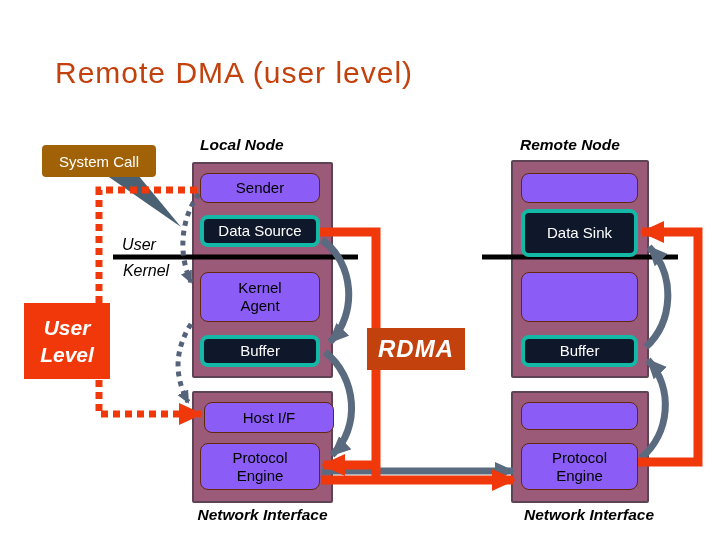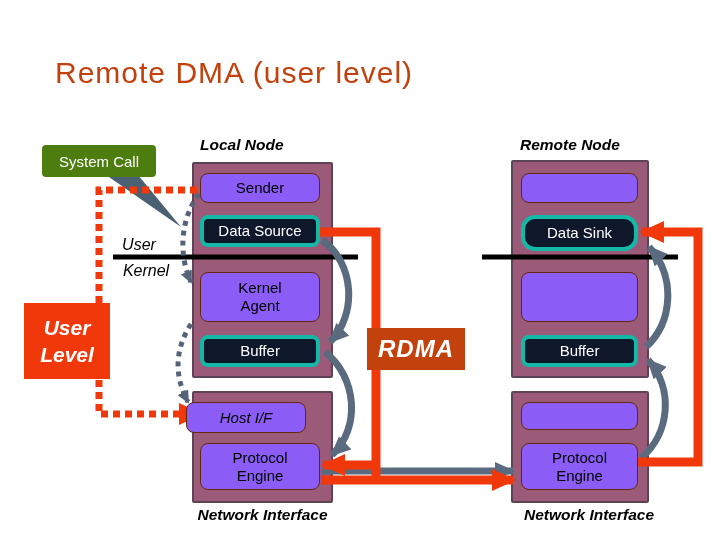--- a/index.html
+++ b/index.html
@@ -6,21 +6,21 @@
   #slide{position:relative;width:720px;height:540px;background:#ffffff;overflow:hidden;
          font-family:"Liberation Sans",sans-serif;}
   .abs{position:absolute;}
   #title{left:55px;top:56px;font-size:30px;font-weight:300;letter-spacing:1px;color:#c2410c;}
   .node-header{font-size:15.5px;font-weight:bold;font-style:italic;color:#000;}
   .col{background:#9a5a78;border:2px solid #5d4455;border-radius:2px;box-sizing:border-box;}
   .box{display:flex;flex-direction:column;align-items:center;justify-content:center;
        box-sizing:border-box;border-radius:8px;font-size:15px;line-height:1.2;text-align:center;}
   .box-orange{background:#8b5cf6;border:1px solid #64280d;color:#000;}
   .box-blue{background:#0f172a;border:4px solid #14b8a6;color:#fff;}
-  #system-call{left:42px;top:145px;width:114px;height:32px;background:#4d7c0f;border-radius:4px;
+  #system-call{left:42px;top:145px;width:114px;height:32px;background:#a16207;border-radius:4px;
        color:#fff;font-size:15px;display:flex;align-items:center;justify-content:center;}
   #user-level{left:24px;top:303px;width:86px;height:76px;background:#f0380b;color:#fff;
        font-size:21px;font-weight:bold;font-style:italic;display:flex;flex-direction:column;
        align-items:center;justify-content:center;line-height:1.3;}
   #rdma{left:367px;top:328px;width:98px;height:42px;background:#c2410c;color:#fff;
        font-size:24px;font-weight:bold;font-style:italic;display:flex;align-items:center;
        justify-content:center;letter-spacing:1px;}
   .uk-label{font-size:16px;font-style:italic;color:#000;}
   .net-label{font-size:15.5px;font-weight:bold;font-style:italic;color:#000;text-align:center;}
   #arrows{position:absolute;left:0;top:0;z-index:2;pointer-events:none;}
@@ -100,30 +100,30 @@
   <div class="abs layer3 box box-blue" style="left:200px;top:215px;width:120px;height:32px;">
     <span>Data Source</span>
   </div>
   <div class="abs layer3 box box-orange" style="left:200px;top:272px;width:120px;height:50px;">
     <span>Kernel</span>
     <span>Agent</span>
   </div>
   <div class="abs layer3 box box-blue" style="left:200px;top:335px;width:120px;height:32px;">
     <span>Buffer</span>
   </div>
-  <div class="abs layer3 box box-orange" style="left:186px;top:402px;width:120px;height:31px;font-style:italic;">
+  <div class="abs layer3 box box-orange" style="left:204px;top:402px;width:130px;height:31px;">
     <span>Host I/F</span>
   </div>
   <div class="abs layer3 box box-orange" style="left:200px;top:443px;width:120px;height:47px;">
     <span>Protocol</span>
     <span>Engine</span>
   </div>
 
   <div class="abs layer3 box box-orange" style="left:521px;top:173px;width:117px;height:30px;"></div>
-  <div class="abs layer3 box box-blue" style="left:521px;top:215px;width:117px;height:36px;border-radius:14px;">
+  <div class="abs layer3 box box-blue" style="left:521px;top:209px;width:117px;height:48px;">
     <span>Data Sink</span>
   </div>
   <div class="abs layer3 box box-orange" style="left:521px;top:272px;width:117px;height:50px;"></div>
   <div class="abs layer3 box box-blue" style="left:521px;top:335px;width:117px;height:32px;">
     <span>Buffer</span>
   </div>
   <div class="abs layer3 box box-orange" style="left:521px;top:402px;width:117px;height:28px;"></div>
   <div class="abs layer3 box box-orange" style="left:521px;top:443px;width:117px;height:47px;">
     <span>Protocol</span>
     <span>Engine</span>

